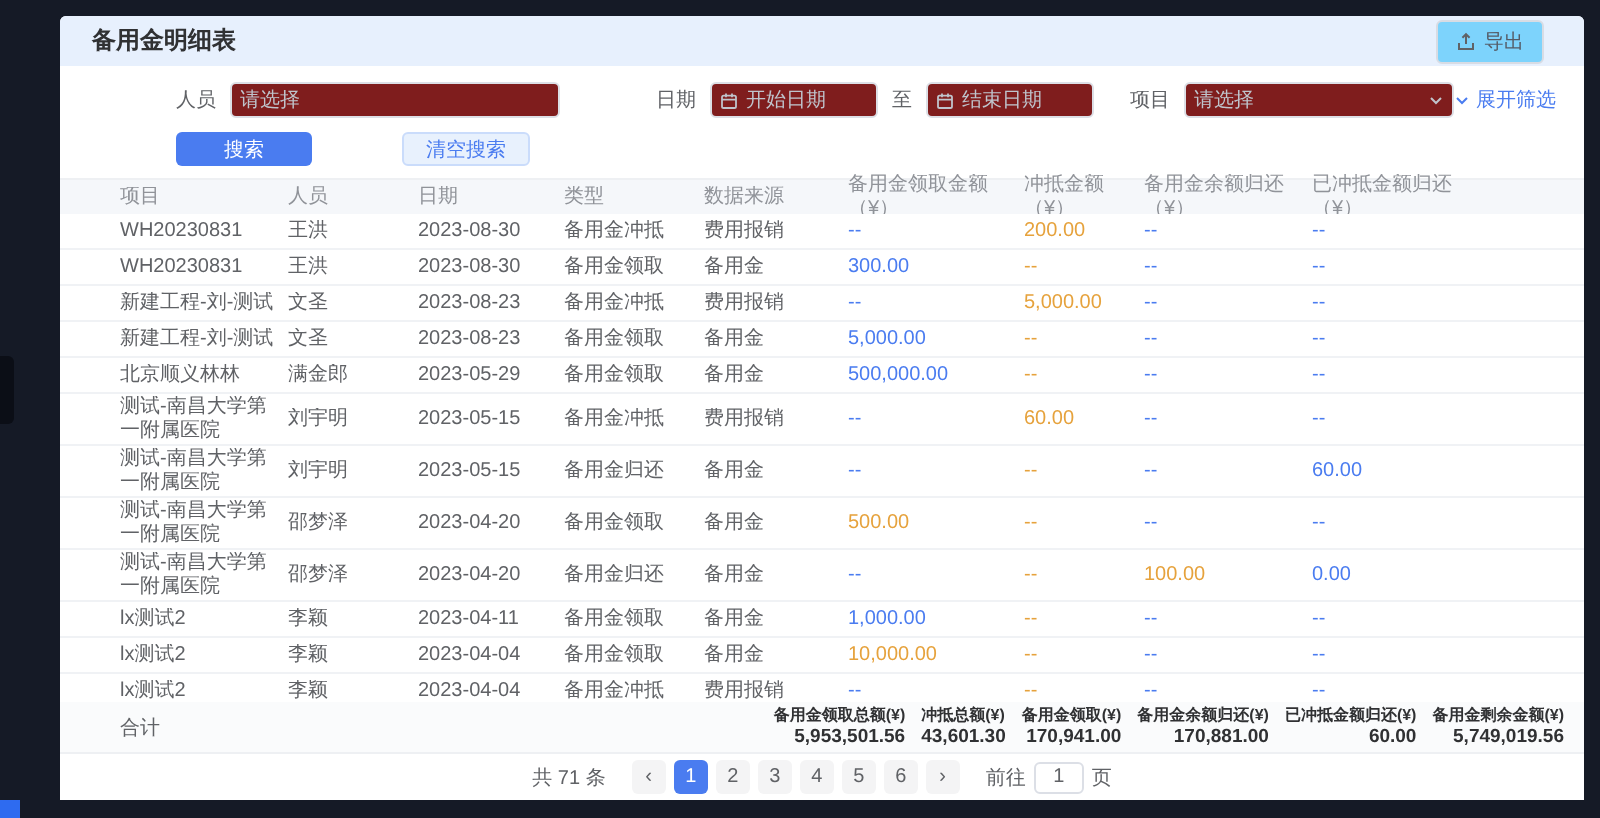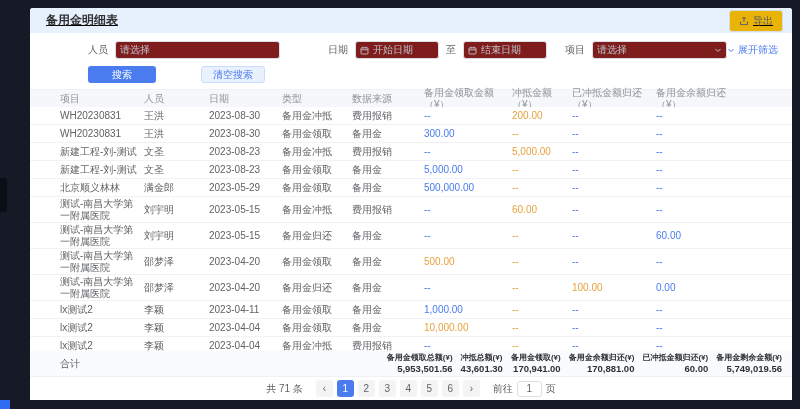--- a/index.html
+++ b/index.html
@@ -4,23 +4,23 @@
 <style>
   * { margin:0; padding:0; box-sizing:border-box; font-family:"Liberation Sans","DejaVu Sans",sans-serif; }
   html,body { width:800px; height:409px; overflow:hidden; }
   body { background:#151a26; position:relative; }
 
   .handle { position:absolute; left:0; top:178px; width:7px; height:34px; background:#0b0e16; border-radius:0 3px 3px 0; }
   .corner-accent { position:absolute; left:0; bottom:0; width:10px; height:9px; background:#2e6bf0; }
 
   .card { position:absolute; left:30px; top:8px; width:762px; height:392px; background:#ffffff; border-radius:3px 3px 0 0; overflow:hidden; display:flex; flex-direction:column; }
 
-  .page-header { height:25px; flex:none; background:#e7f0fd; display:flex; align-items:center; padding:0 9px 0 16px;text-decoration:underline; }
+  .page-header { height:25px; flex:none; background:#e7f0fd; display:flex; align-items:center; padding:0 20px 0 16px; }
   .page-title { font-size:12px; font-weight:bold; color:#303133; }
-  .export-btn { margin-left:auto; height:22px; padding:0 9px; background:#eab308; border:1px solid #d8dce4; border-radius:3px; display:flex; align-items:center; gap:4px; font-size:10px; color:#555b66; cursor:pointer; }
+  .export-btn { margin-left:auto; height:22px; padding:0 9px; background:#7dd3fc; border:1px solid #d8dce4; border-radius:3px; display:flex; align-items:center; gap:4px; font-size:10px; color:#555b66; cursor:pointer; }
 
   .filters { flex:none; display:flex; align-items:center; padding:8px 14px 0 58px; font-size:10px; color:#606266; }
   .f-label { margin-right:7px; white-space:nowrap; }
   .ml48 { margin-left:48px; }
   .ml18 { margin-left:18px; }
   .f-input { height:18px; border:1px solid #dcdfe6; border-radius:3px; background:#7f1d1d; display:flex; align-items:center; padding:0 4px; gap:4px; cursor:pointer; }
   .ph { color:#bfc4cc; white-space:nowrap; }
   .person-input { width:165px; }
   .date-input { width:84px; }
   .sep { margin:0 7px; color:#606266; }
@@ -120,22 +120,22 @@
   </div>
 
   <div class="thead">
       <div class="tc">项目</div>
       <div class="tc">人员</div>
       <div class="tc">日期</div>
       <div class="tc">类型</div>
       <div class="tc">数据来源</div>
       <div class="tc">备用金领取金额（¥）</div>
       <div class="tc">冲抵金额（¥）</div>
+      <div class="tc">备用金余额归还（¥）</div>
       <div class="tc">已冲抵金额归还（¥）</div>
-      <div class="tc">备用金余额归还（¥）</div>
     </div>
   <div class="tbody">
       <div class="trow">
         <div class="tc">WH20230831</div>
         <div class="tc">王洪</div>
         <div class="tc">2023-08-30</div>
         <div class="tc">备用金冲抵</div>
         <div class="tc">费用报销</div>
         <div class="tc amt blue">--</div>
         <div class="tc amt orange">200.00</div>

